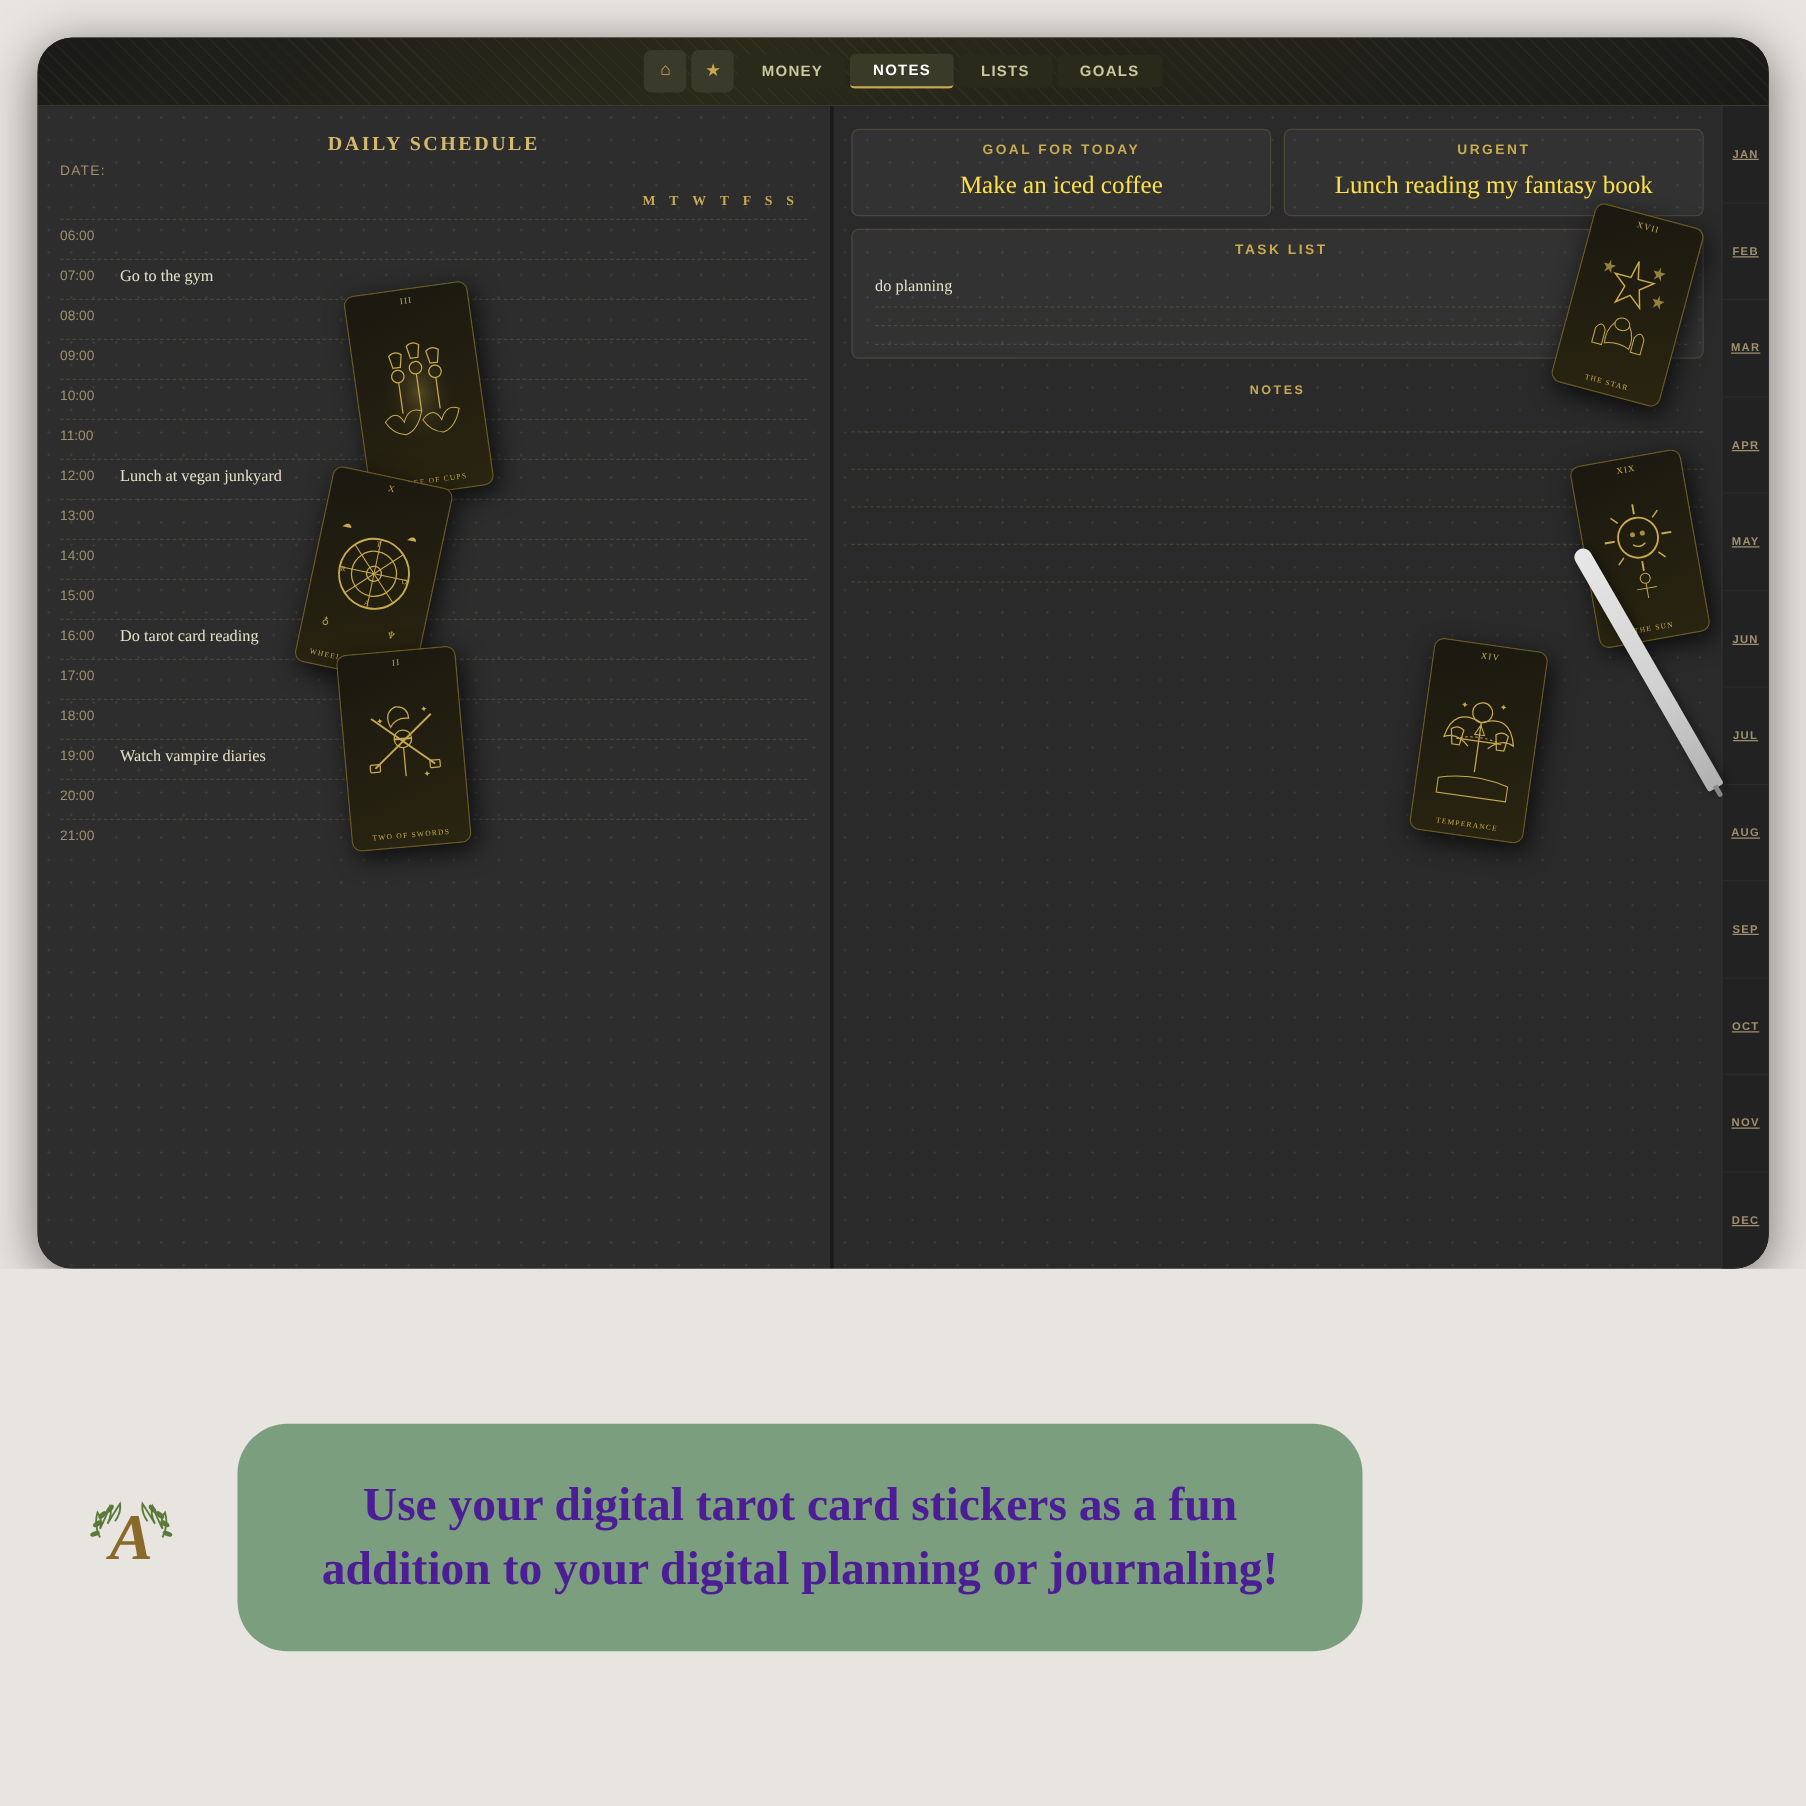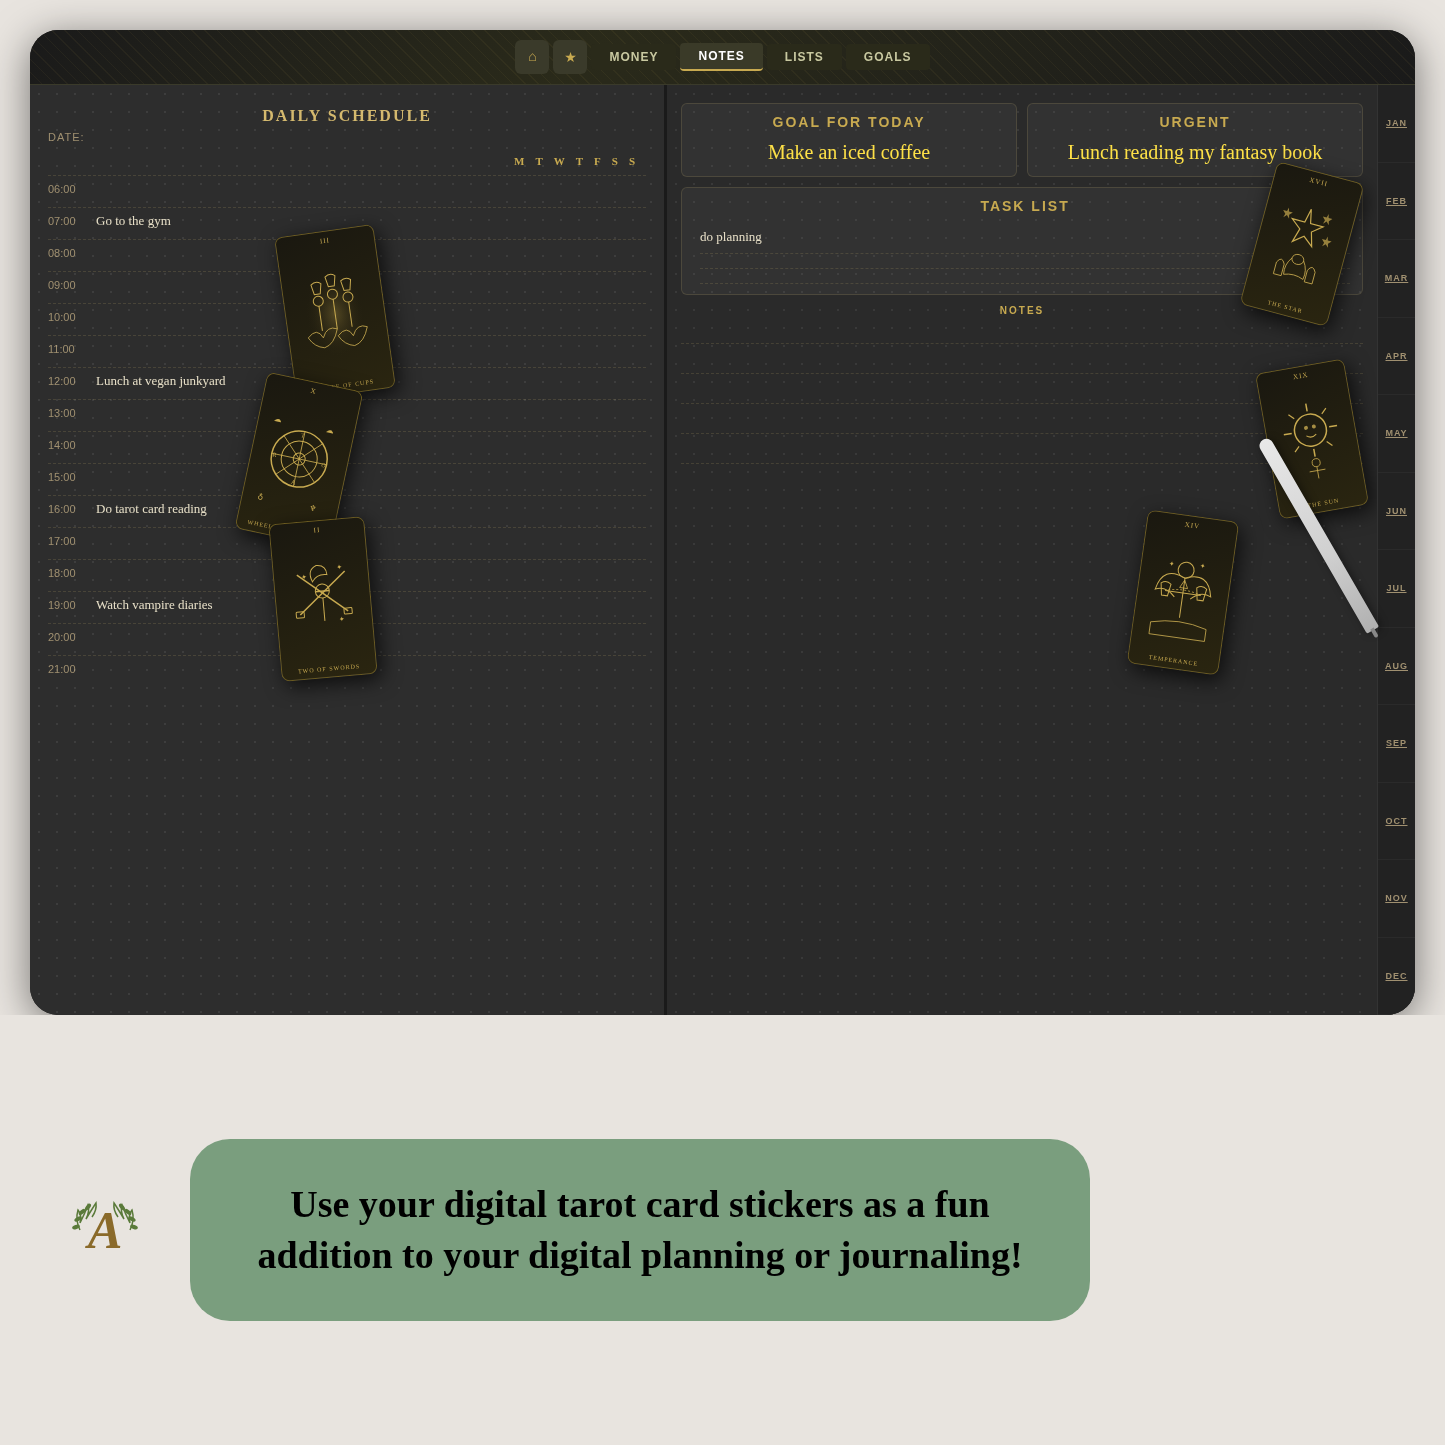--- a/index.html
+++ b/index.html
@@ -190,21 +190,21 @@
     .section-box {
       flex: 1;
       background: rgba(255,255,255,0.04);
       border: 1px solid rgba(180,160,100,0.2);
       border-radius: 6px;
       padding: 10px 12px;
     }
     .section-title {
       text-align: center;
       color: #c8aa50;
-      font-size: 14px;
+      font-size: 11px;
       letter-spacing: 2px;
       text-transform: uppercase;
       font-family: Arial, sans-serif;
       font-weight: bold;
       margin-bottom: 8px;
     }
     .section-content {
       color: #fde047;
       font-size: 20px;
       text-align: center;
@@ -398,21 +398,21 @@
     }
 
     .promo-bubble {
       background: #7a9e7e;
       border-radius: 40px;
       padding: 40px 60px;
       flex: 1;
       max-width: 900px;
     }
     .promo-text {
-      color: #000000;
+      color: #4c1d95;
       font-size: 38px;
       font-weight: bold;
       font-family: Georgia, serif;
       line-height: 1.35;
       text-align: center;
     }
 
     
     .stylus {
       position: absolute;
@@ -635,21 +635,21 @@
           <div class="section-box">
             <div class="section-title">GOAL FOR TODAY</div>
             <div class="section-content">Make an iced coffee</div>
           </div>
           <div class="section-box">
             <div class="section-title">URGENT</div>
             <div class="section-content">Lunch reading my fantasy book</div>
           </div>
         </div>
 
-        <div class="section-box" style="margin-bottom:10px;padding-left:18px;">
+        <div class="section-box" style="margin-bottom:20px;padding-left:18px;">
           <div class="section-title">TASK LIST</div>
           <div class="task-item">do planning</div>
           <div class="task-item"></div>
           <div class="task-item"></div>
         </div>
 
         <div class="notes-section">
           <div class="notes-title">NOTES</div>
           <div class="notes-lines">
             <div class="notes-line"></div>

